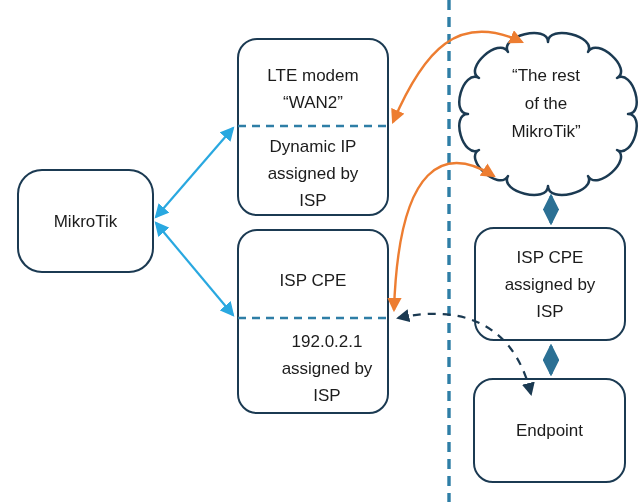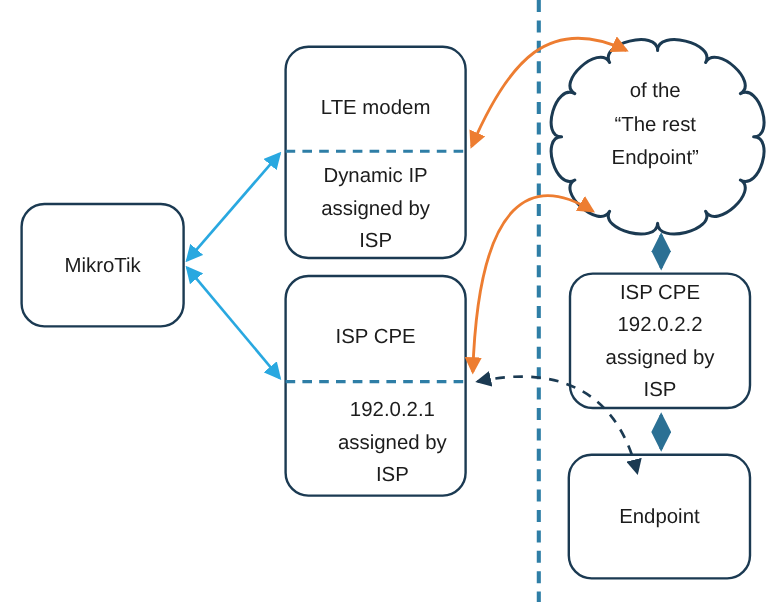--- a/index.html
+++ b/index.html
@@ -7,21 +7,21 @@
     position:relative;width:642px;height:502px;background:#ffffff;overflow:hidden;
     font-family:"Liberation Sans",sans-serif;color:#1c1c1c;
   }
   .node{
     position:absolute;border:2.5px solid #1b3a52;border-radius:20px;background:#ffffff;
     box-sizing:border-box;display:flex;flex-direction:column;align-items:center;justify-content:center;
     font-size:17px;line-height:27px;text-align:center;
   }
   .node .sect{display:flex;flex-direction:column;align-items:center;justify-content:center;width:100%;}
   .line{display:block;white-space:nowrap;}
-  #router-node{left:17px;top:169px;width:137px;height:104px;}
+  #router-node{left:17px;top:169px;width:137px;height:104px;border-radius:25px;}
   #lte-node{left:237px;top:38px;width:152px;height:178px;justify-content:flex-start;}
   #lte-node .sect-top{height:86px;padding-top:6px;}
   #lte-node .sect-bottom{flex:1;}
   #wan1-node{left:237px;top:229px;width:152px;height:185px;justify-content:flex-start;}
   #wan1-node .sect-top{height:87px;padding-top:6px;}
   #wan1-node .sect-bottom{flex:1;padding-left:28px;}
   #remote-cpe-node{left:474px;top:227px;width:152px;height:114px;line-height:27px;}
   #endpoint-node{left:473px;top:378px;width:153px;height:105px;}
   #cloud-label{
     position:absolute;left:468px;top:62px;width:156px;text-align:center;
@@ -34,20 +34,21 @@
 
 <div id="stage">
 
   <div class="node" id="router-node">
     <span class="line">MikroTik</span>
   </div>
 
   <div class="node" id="lte-node">
     <div class="sect sect-top">
       <span class="line">LTE modem</span>
+      <span class="line">“WAN2”</span>
     </div>
     <div class="sect sect-bottom">
       <span class="line">Dynamic IP</span>
       <span class="line">assigned by</span>
       <span class="line">ISP</span>
     </div>
   </div>
 
   <div class="node" id="wan1-node">
     <div class="sect sect-top">
@@ -55,33 +56,32 @@
     </div>
     <div class="sect sect-bottom">
       <span class="line">192.0.2.1</span>
       <span class="line">assigned by</span>
       <span class="line">ISP</span>
     </div>
   </div>
 
   <div class="node" id="remote-cpe-node">
     <span class="line">ISP CPE</span>
-    <span class="line">192.0.2.2</span>
     <span class="line">assigned by</span>
     <span class="line">ISP</span>
   </div>
 
   <div class="node" id="endpoint-node">
     <span class="line">Endpoint</span>
   </div>
 
   <div id="cloud-label">
+    <span class="line">“The rest</span>
     <span class="line">of the</span>
-    <span class="line">“The rest</span>
-    <span class="line">Endpoint”</span>
+    <span class="line">MikroTik”</span>
   </div>
 
   <svg id="diagram-canvas" width="642" height="502" viewBox="0 0 642 502">
     <defs>
       <marker id="m-cyan" viewBox="0 0 10 10" refX="8.5" refY="5" markerWidth="6.5" markerHeight="6.5" orient="auto-start-reverse">
         <path d="M0,0 L10,5 L0,10 Z" fill="#29a8e0"></path>
       </marker>
       <marker id="m-orange" viewBox="0 0 10 10" refX="8.5" refY="5" markerWidth="6" markerHeight="6" orient="auto-start-reverse">
         <path d="M0,0 L10,5 L0,10 Z" fill="#ed7d31"></path>
       </marker>

